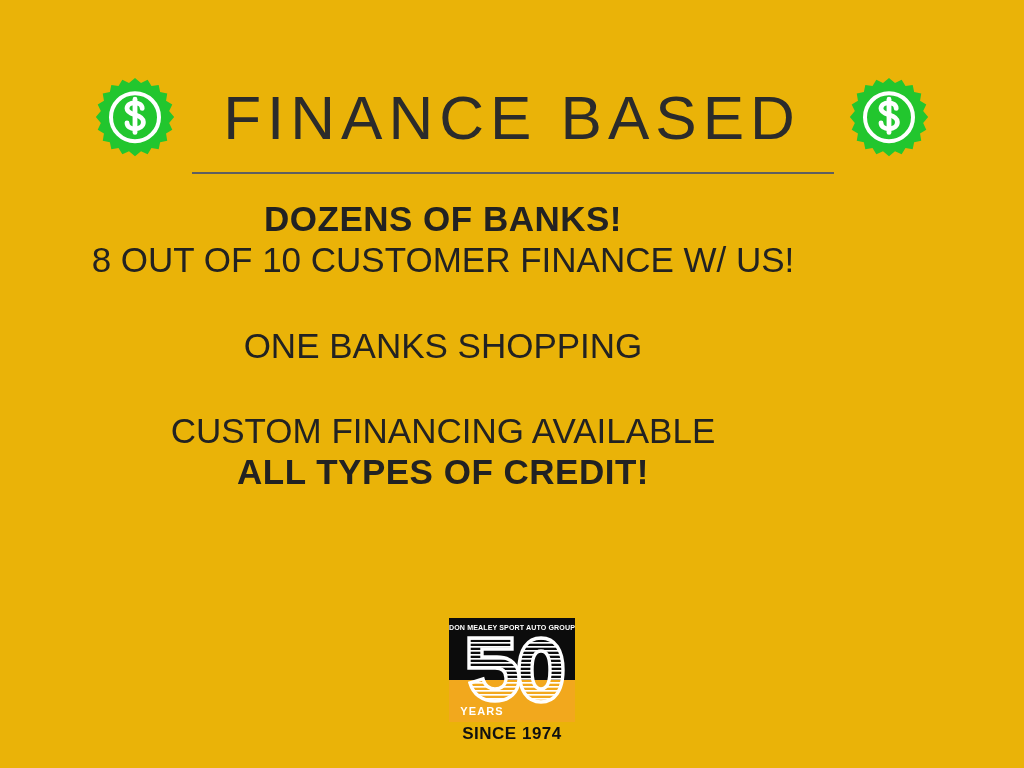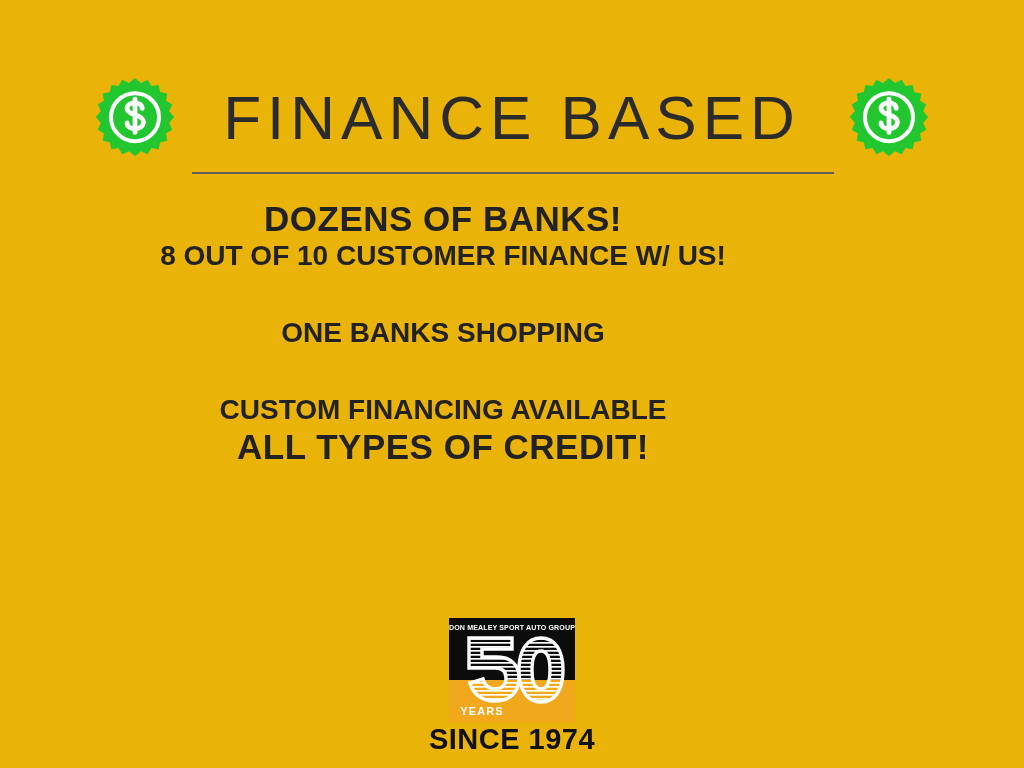--- a/index.html
+++ b/index.html
@@ -87,22 +87,22 @@
     text-align: center;
   }
 
   .line.heavy {
     font-weight: 700;
     font-size: 35px;
     letter-spacing: 0.5px;
   }
 
   .line.light {
-    font-weight: 700;
-    font-size: 28px;
+    font-weight: 400;
+    font-size: 35px;
     letter-spacing: 0px;
   }
 
   
   .logo {
     position: absolute;
     top: 618px;
     left: 50%;
     transform: translateX(-50%);
     width: 104px;
@@ -113,21 +113,21 @@
 
   .logo-mark {
     width: 126px;
     height: 104px;
     position: relative;
     display: block;
   }
 
   .logo-since {
     margin-top: 3px;
-    font-size: 29px;
+    font-size: 17px;
     font-weight: 700;
     letter-spacing: 0.5px;
     color: #111111;
     line-height: 1;
     white-space: nowrap;
   }
 </style>
 </head>
 <body>
 

